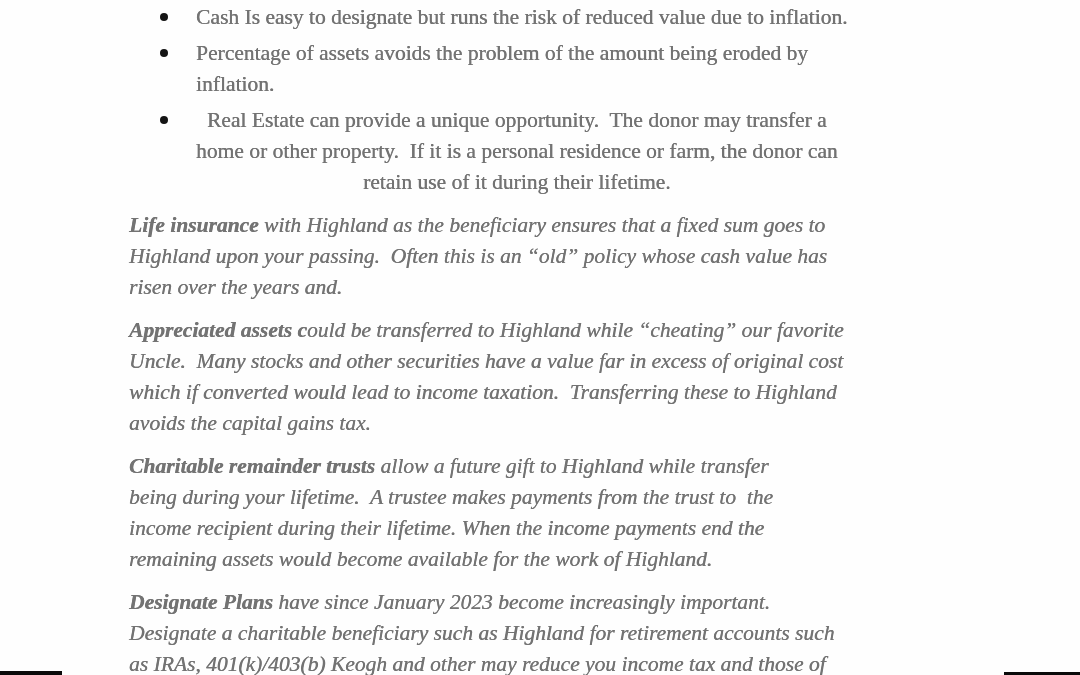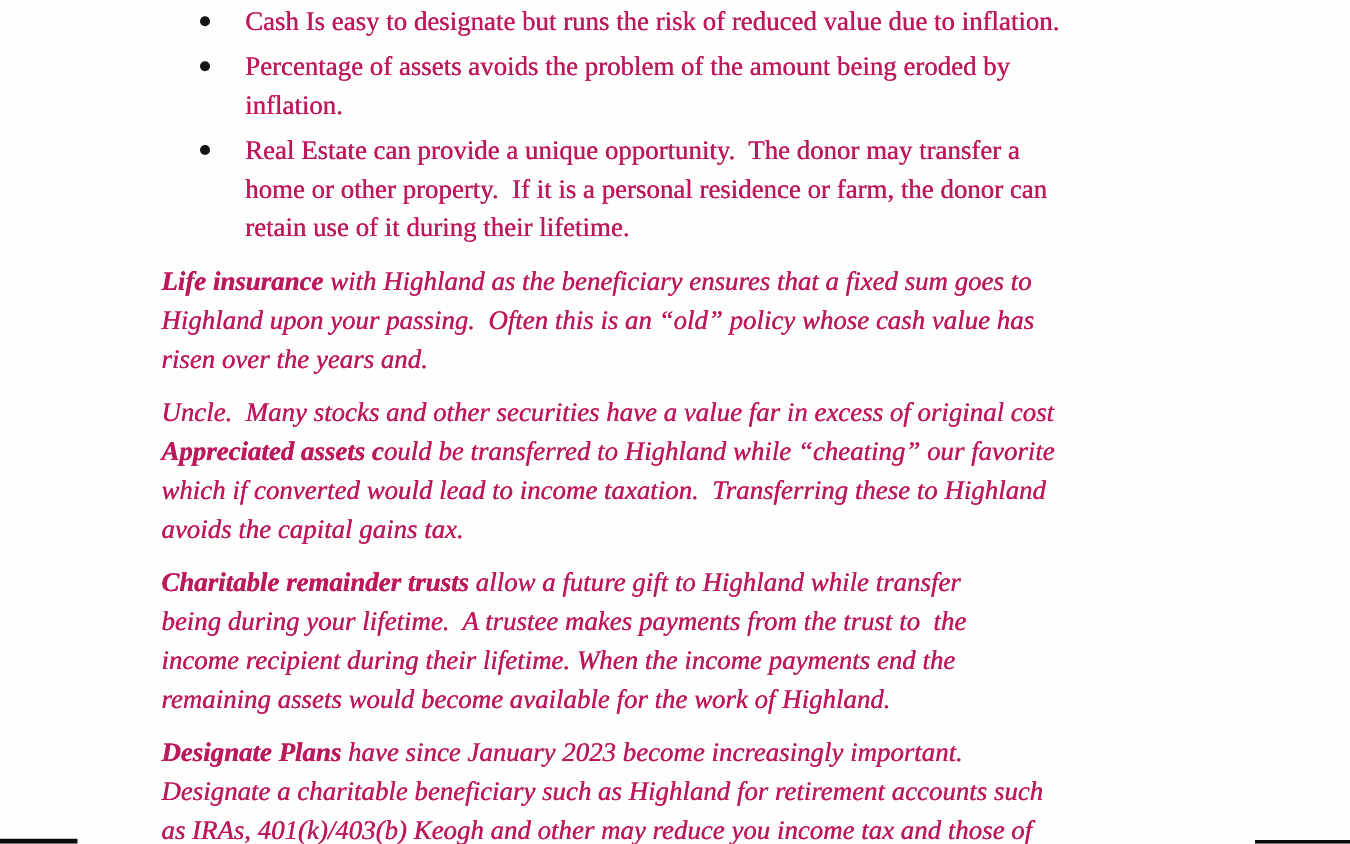--- a/index.html
+++ b/index.html
@@ -3,35 +3,35 @@
 <meta charset="utf-8">
 <style>
   html, body { margin: 0; padding: 0; }
   .page {
     position: relative;
     width: 1080px;
     height: 675px;
     background: #fefefe;
     overflow: hidden;
     font-family: "Liberation Serif", serif;
-    color: #be185d;
+    color: #737373;
     font-size: 21.5px;
     line-height: 31px;
     text-shadow: 0.35px 0 0 currentColor; 
   }
   .content {
     position: absolute;
     left: 129px;
     top: 2px;
     width: 860px;
   }
   .line { display: block; white-space: pre; }
   .bullet-list { list-style: none; margin: 0; padding: 0; }
   .bullet-item { display: flex; margin-bottom: 5px; }
-  .bullet-item:last-child { margin-bottom: 0; }
+  .bullet-item:last-child { margin-bottom: 0; text-align: center; }
   .dot {
     flex: none;
     width: 8px; height: 8px;
     border-radius: 50%;
     background: #141414;
     margin: 11px 0 0 31px;
   }
   .btext { display: block; margin-left: 28px; }
   .para { margin: 12px 0 0 0; font-style: italic; }
   .lead { font-weight: bold; }
@@ -70,22 +70,22 @@
       </li>
     </ul>
 
     <p class="para">
       <span class="line"><b class="lead">Life insurance</b><span class="rest"> with Highland as the beneficiary ensures that a fixed sum goes to</span></span>
       <span class="line">Highland upon your passing.  Often this is an “old” policy whose cash value has</span>
       <span class="line">risen over the years and.</span>
     </p>
 
     <p class="para">
+      <span class="line"><b class="lead">Appreciated assets c</b><span class="rest">ould be transferred to Highland while “cheating” our favorite</span></span>
       <span class="line">Uncle.  Many stocks and other securities have a value far in excess of original cost</span>
-      <span class="line"><b class="lead">Appreciated assets c</b><span class="rest">ould be transferred to Highland while “cheating” our favorite</span></span>
       <span class="line">which if converted would lead to income taxation.  Transferring these to Highland</span>
       <span class="line">avoids the capital gains tax.</span>
     </p>
 
     <p class="para">
       <span class="line"><b class="lead">Charitable remainder trusts</b><span class="rest"> allow a future gift to Highland while transfer</span></span>
       <span class="line">being during your lifetime.  A trustee makes payments from the trust to  the</span>
       <span class="line">income recipient during their lifetime. When the income payments end the</span>
       <span class="line">remaining assets would become available for the work of Highland.</span>
     </p>

